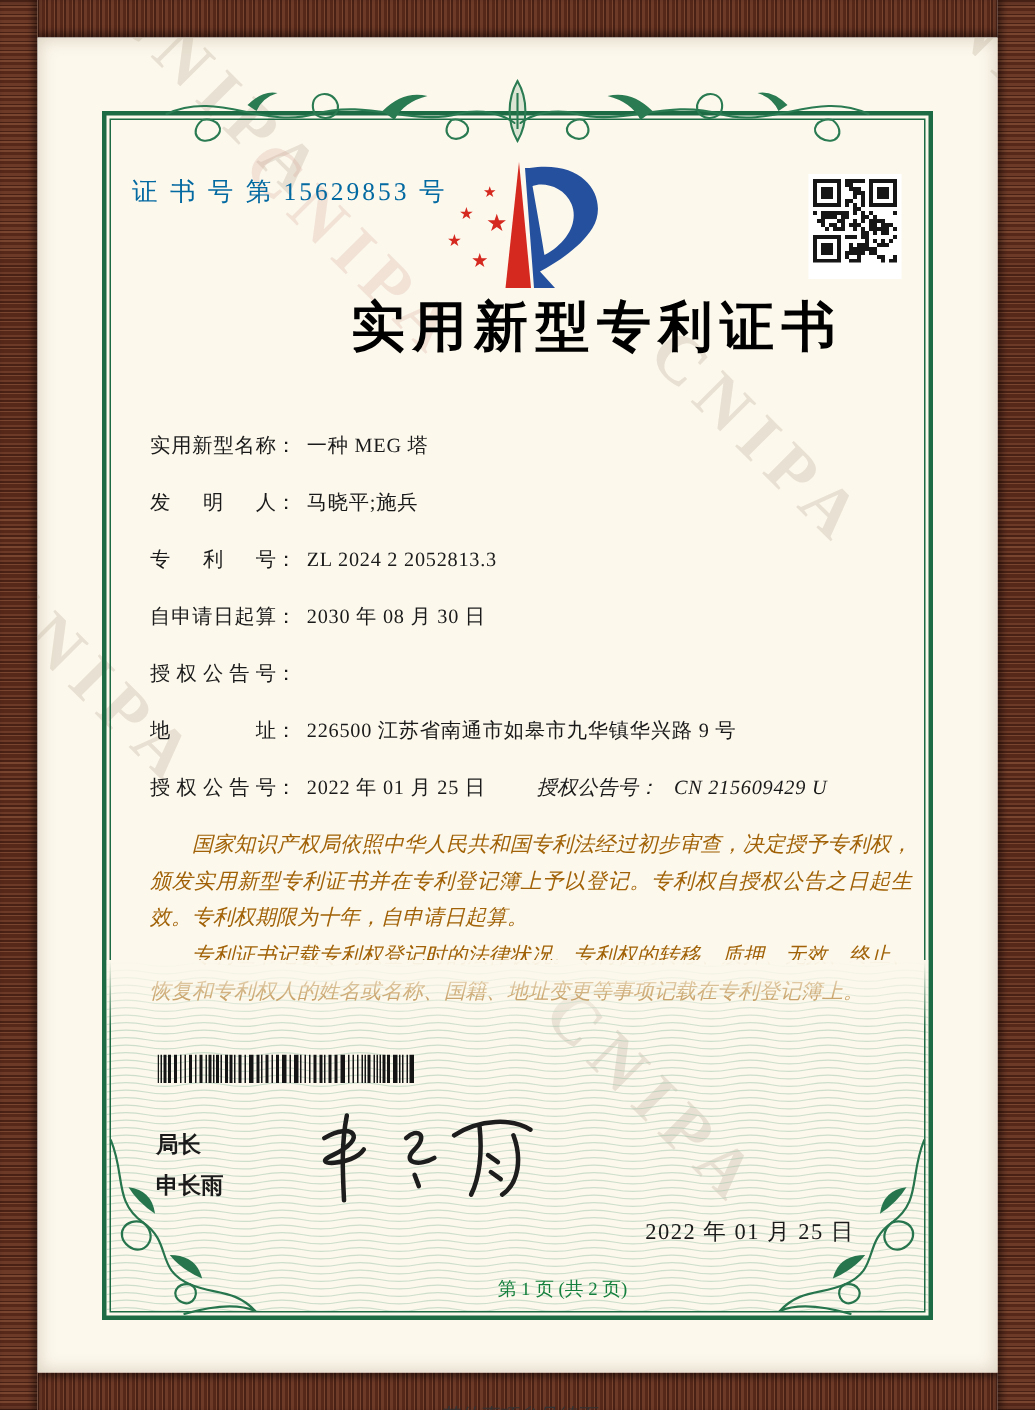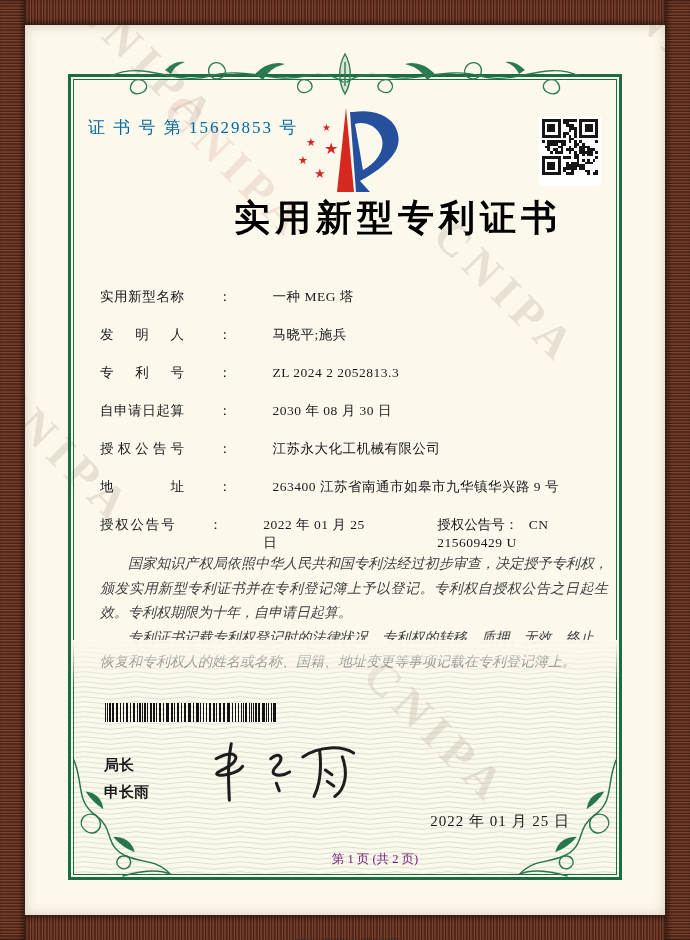--- a/index.html
+++ b/index.html
@@ -26,37 +26,37 @@
   .green-frame::after{content:'';position:absolute;inset:2px;border:1px solid #1d6b44;}
   .orn{position:absolute;pointer-events:none;}
   
   .cert-no{position:absolute;left:88px;top:116px;font-size:17px;letter-spacing:2px;color:#0369a1;}
   .logo{position:absolute;left:292px;top:104px;}
   .qr-patch{position:absolute;left:539px;top:116px;width:62px;height:70px;background:#fff;}
   .qr-patch svg{margin:3px;}
   .title{position:absolute;left:68px;top:194px;width:660px;text-align:center;
          font-size:36px;font-weight:bold;letter-spacing:5px;color:#000;}
   .fields{position:absolute;left:100px;top:288px;width:510px;font-size:13.5px;}
-  .frow{height:38px;display:flex;align-items:flex-start;line-height:18px;gap:34px;}
+  .frow{height:38px;display:flex;align-items:flex-start;line-height:18px;}
   .flabel{display:inline-block;width:84px;text-align:justify;text-align-last:justify;}
   .fcolon{margin-right:7px;}
   .fvalue{letter-spacing:.5px;}
-  .pair2{margin-left:34px;}
+  .pair2{margin-left:34px;font-style:italic;}
   .paras{position:absolute;left:100px;top:552px;width:508px;font-size:14px;line-height:24.5px;
-         font-style:italic;color:#404040;text-align:justify;}
+         font-style:italic;color:#a16207;text-align:justify;}
   .paras p{margin:0;text-indent:2em;}
   .waves{position:absolute;left:71px;top:640px;width:548px;height:238px;overflow:hidden;}
   .waves::before{content:'';position:absolute;left:0;top:0;width:100%;height:46px;
                  background:linear-gradient(#fcf8ec,rgba(252,248,236,0));z-index:1;}
   .barcode{position:absolute;left:105px;top:703px;}
-  .signer{position:absolute;left:104px;top:751px;font-family:Liberation Sans, sans-serif;
+  .signer{position:absolute;left:104px;top:751px;font-family:Liberation Mono, monospace;
           font-size:15px;font-weight:600;line-height:27px;color:#1b1b1b;}
   .signature{position:absolute;left:203px;top:738px;}
   .issue-date{position:absolute;left:400px;top:812px;width:200px;text-align:center;font-size:15px;letter-spacing:1px;}
-  .page-info{position:absolute;left:68px;top:851px;width:614px;text-align:center;font-size:12.5px;color:#701a75;}
+  .page-info{position:absolute;left:68px;top:851px;width:614px;text-align:center;font-size:12.5px;color:#15803d;}
   .footer-note{position:absolute;left:68px;top:888px;width:554px;text-align:center;
                font-size:13px;font-style:italic;color:#333;margin-top:47px;}
 </style>
 </head>
 <body>
 
 <div id="page">
 
   <div class="wood v left"></div>
   <div class="wood v right"></div>
@@ -383,26 +383,25 @@
       <span class="fvalue">ZL 2024 2 2052813.3</span>
     </div>
     <div class="frow">
       <span class="flabel">自申请日起算</span>
         <span class="fcolon">：</span>
       <span class="fvalue">2030 年 08 月 30 日</span>
     </div>
     <div class="frow">
       <span class="flabel">授权公告号</span>
         <span class="fcolon">：</span>
-      <span class="fvalue">江苏永大化工机械有限公司</span>
     </div>
     <div class="frow">
       <span class="flabel">地址</span>
         <span class="fcolon">：</span>
-      <span class="fvalue">263400 江苏省南通市如皋市九华镇华兴路 9 号</span>
+      <span class="fvalue">226500 江苏省南通市如皋市九华镇华兴路 9 号</span>
     </div>
     <div class="frow">
       <span class="flabel">授权公告号</span>
         <span class="fcolon">：</span>
       <span class="fvalue">2022 年 01 月 25 日</span>
       <span class="pair2">
         <span>授权公告号</span><span class="fcolon">：</span>
         <span class="fvalue">CN 215609429 U</span>
       </span>
     </div>

